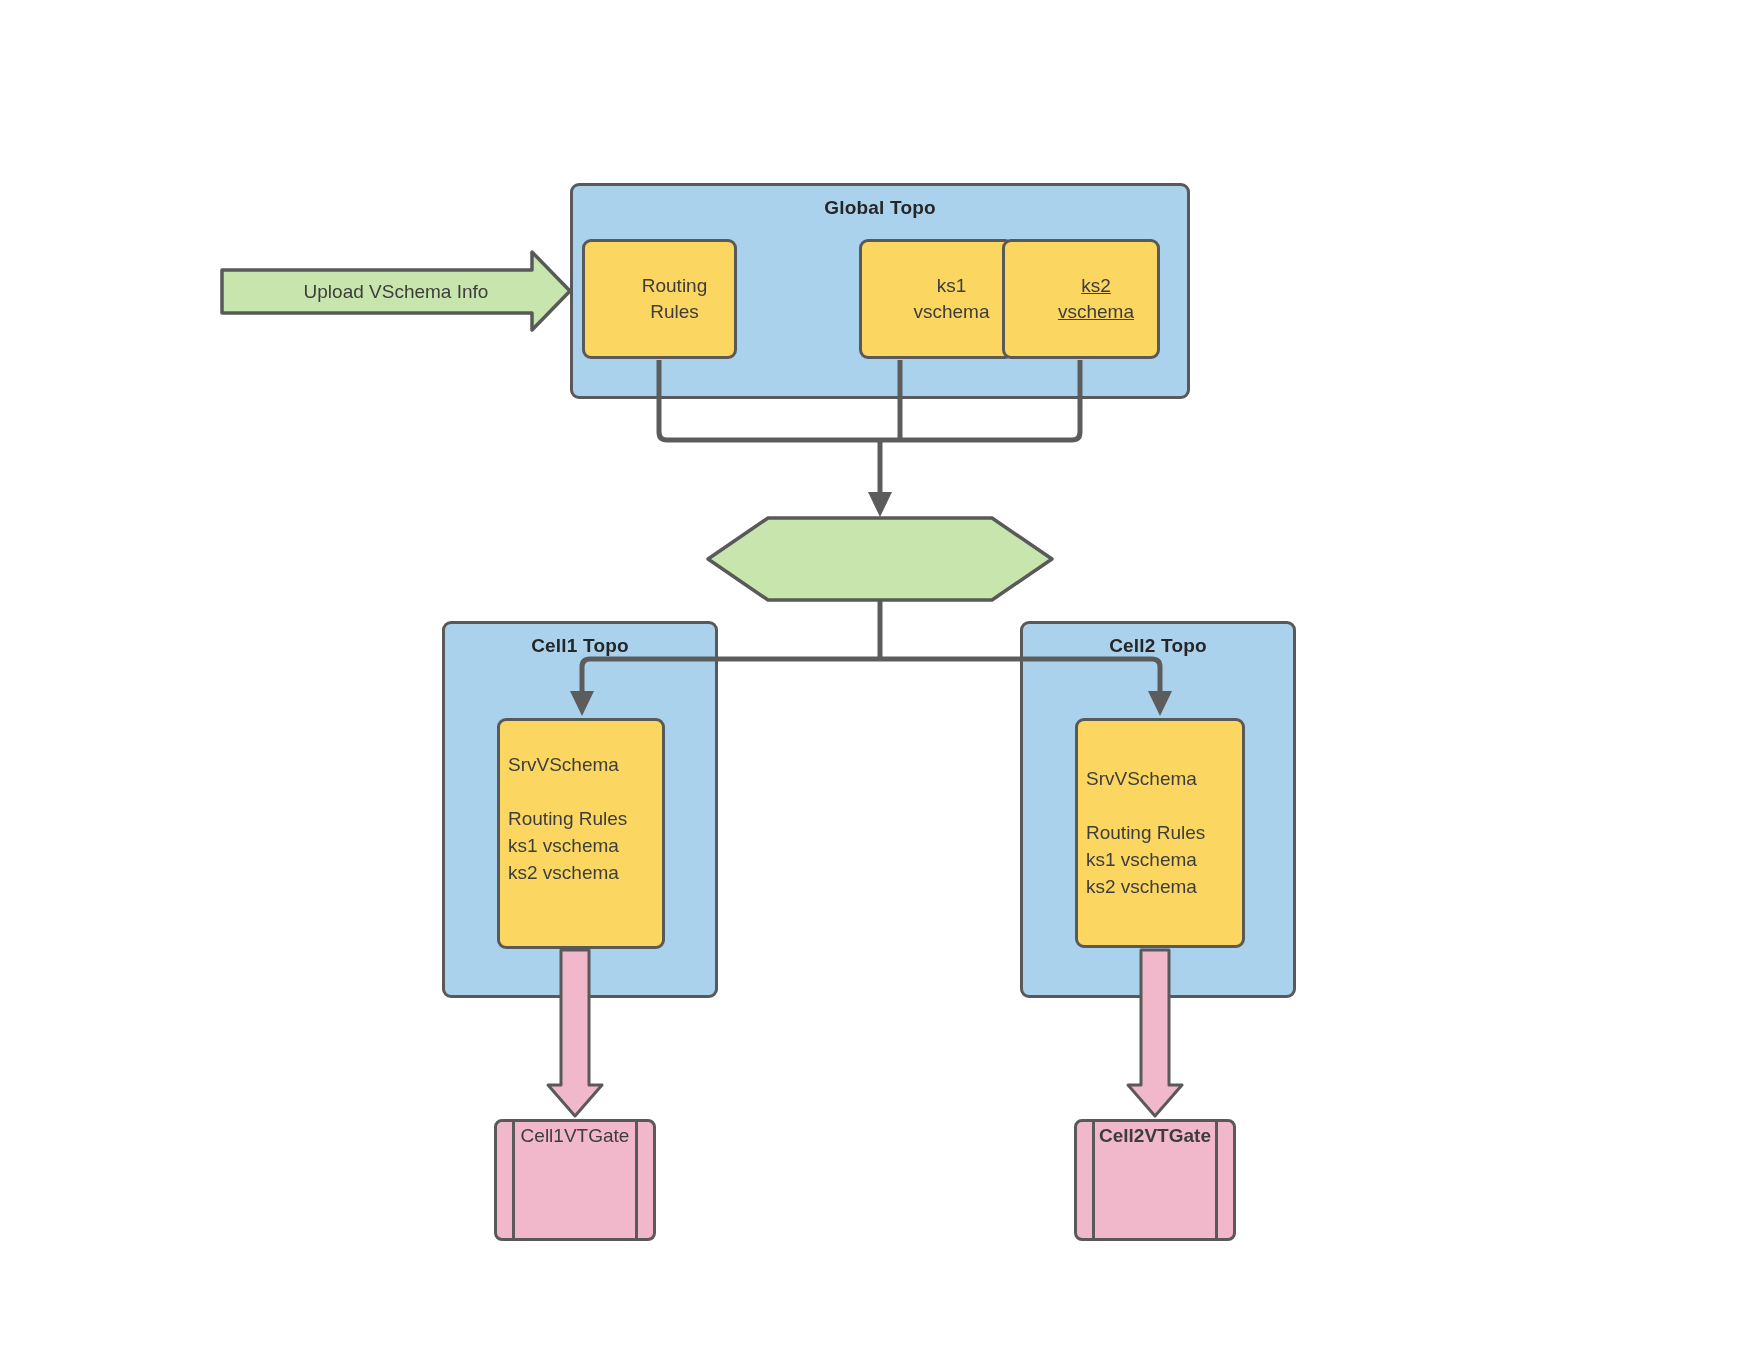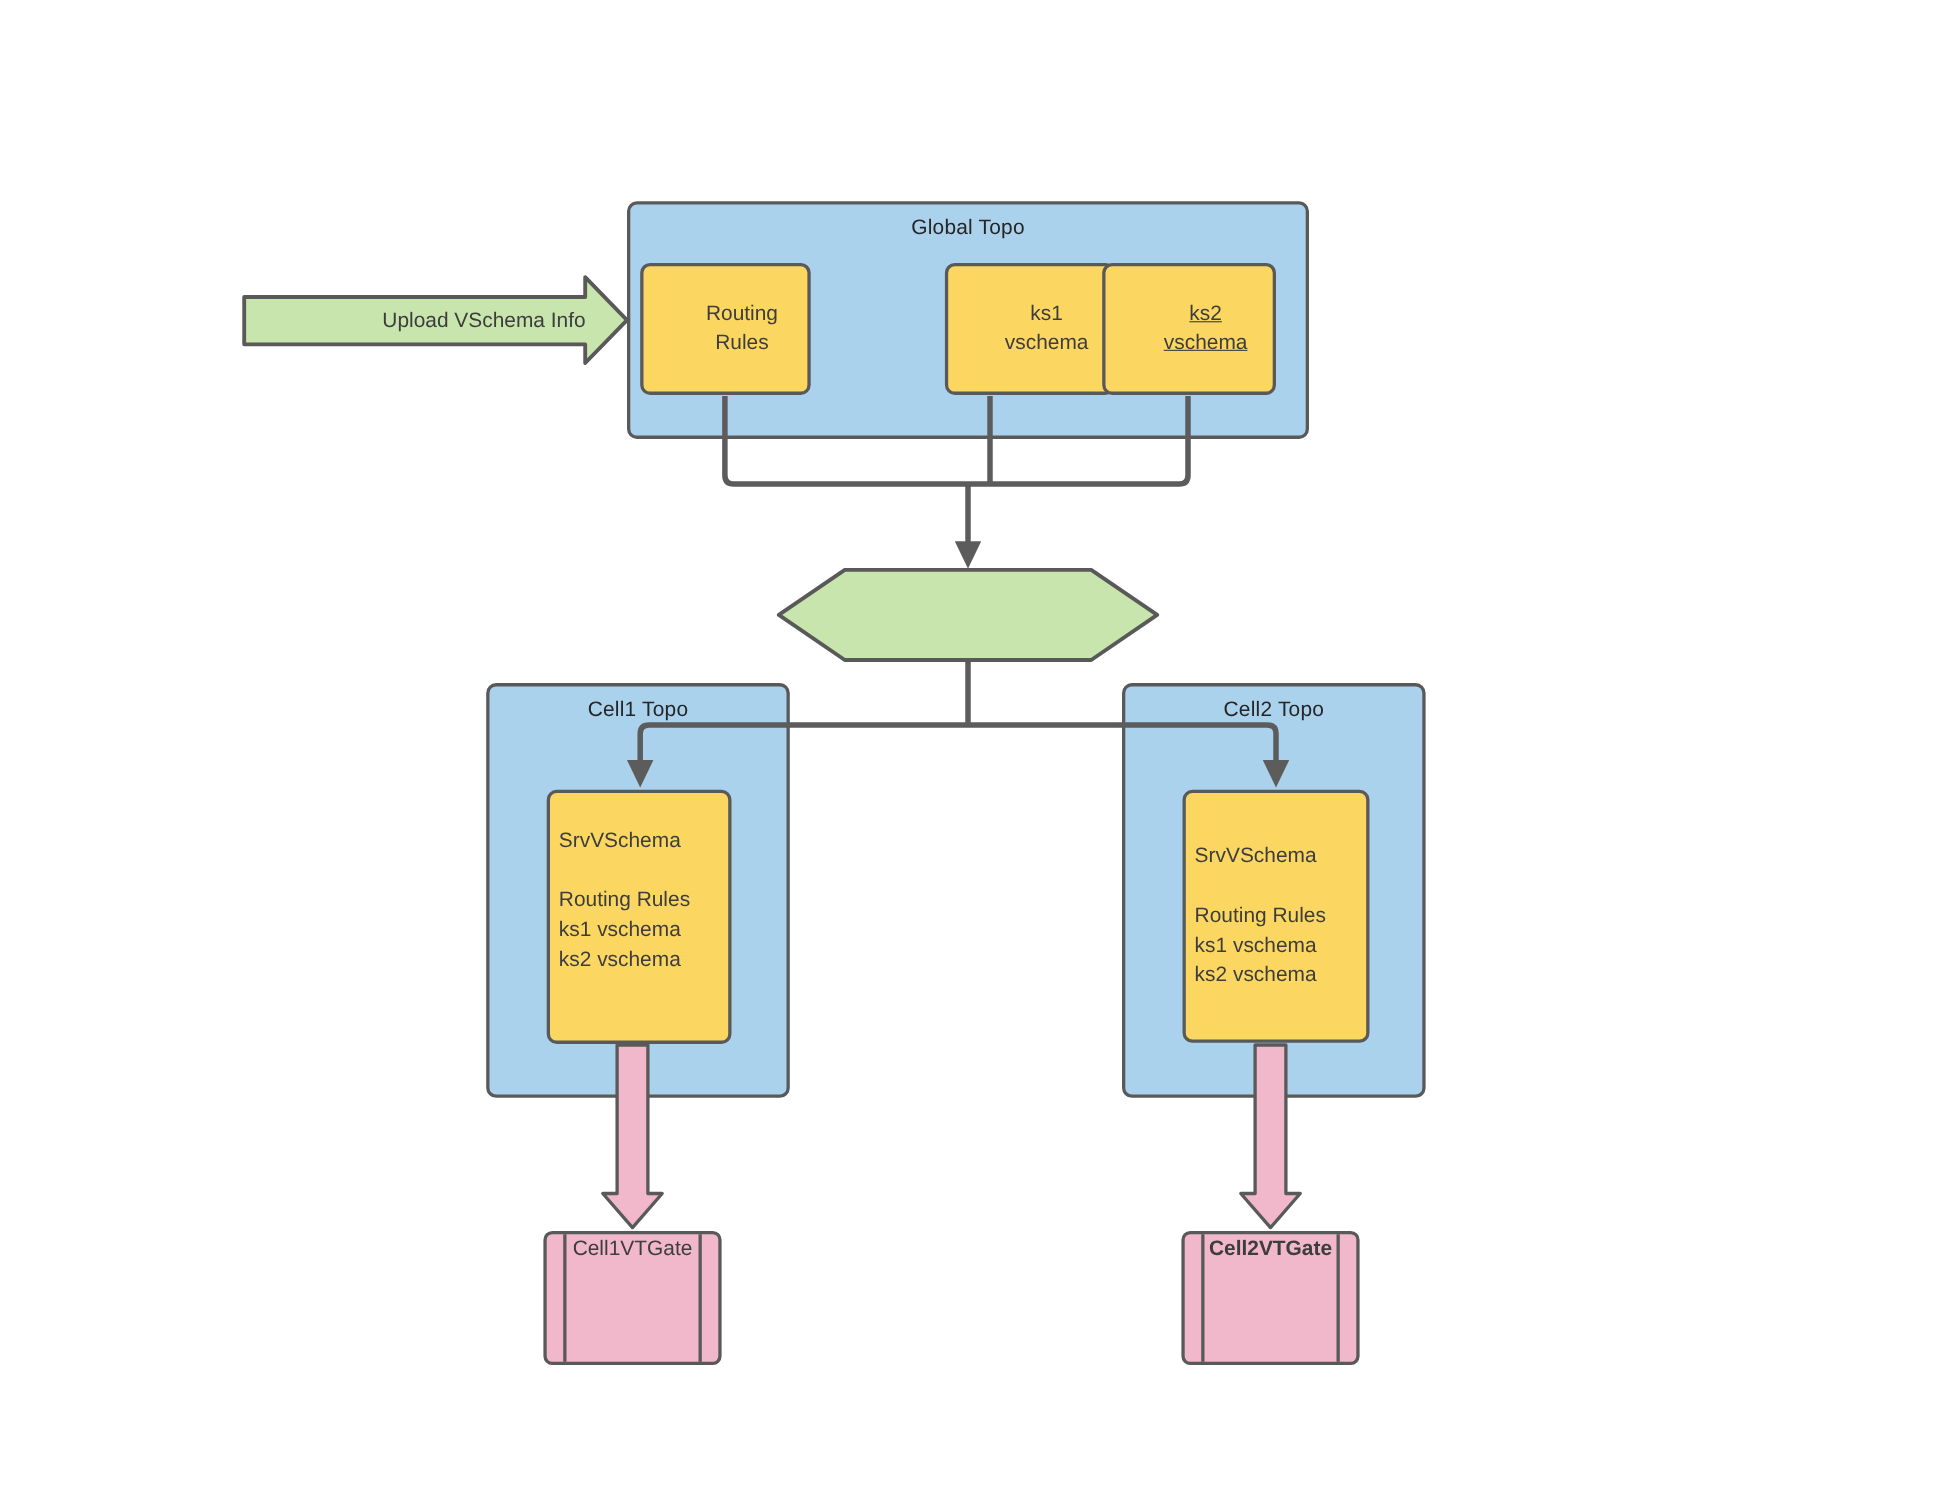--- a/index.html
+++ b/index.html
@@ -17,21 +17,21 @@
   #canvas{
     position:relative;width:1760px;height:1360px;background:var(--background);
     font-family:"Liberation Sans","DejaVu Sans",sans-serif;overflow:hidden;
   }
   .container{
     position:absolute;background:var(--container-fill);
     border:3px solid var(--shape-stroke);border-radius:9px;
     box-sizing:border-box;z-index:1;
   }
   .container-title{
-    margin-top:11px;text-align:center;font-size:19px;font-weight:normal;
+    margin-top:11px;text-align:center;font-size:19px;font-weight:bold;
     color:var(--title-text);letter-spacing:.2px;
   }
   .node{
     position:absolute;background:var(--node-fill);
     border:3px solid var(--shape-stroke);border-radius:9px;
     box-sizing:border-box;z-index:2;
     display:flex;flex-direction:column;align-items:center;justify-content:center;
     font-size:19px;line-height:26px;color:var(--text);text-align:center;padding-left:30px;
   }
   .srv-node{
@@ -62,21 +62,21 @@
     z-index:3;pointer-events:none;
   }
   .connector{fill:none;stroke:var(--connector);stroke-width:5;}
   .arrowhead{fill:var(--connector);stroke:none;}
   .shape-green{fill:var(--green-fill);stroke:var(--shape-stroke);stroke-width:3.5;stroke-linejoin:round;}
   .shape-pink{fill:var(--pink-fill);stroke:var(--shape-stroke);stroke-width:3;stroke-linejoin:round;}
   .float-label{
     position:absolute;z-index:4;display:flex;align-items:center;justify-content:center;
     color:var(--text);text-align:center;pointer-events:none;
   }
-  #upload-arrow-label{left:222px;top:270px;width:348px;height:43px;font-size:19px;margin-left:44px;}
+  #upload-arrow-label{left:222px;top:270px;width:348px;height:43px;font-size:19px;}
   #hexagon-label{left:708px;top:518px;width:344px;height:82px;font-size:20px;}
 </style>
 </head>
 <body>
 
 <div id="canvas">
 
   <div class="container" style="left:570px;top:183px;width:620px;height:216px;">
     <div class="container-title">Global Topo</div>
   </div>

